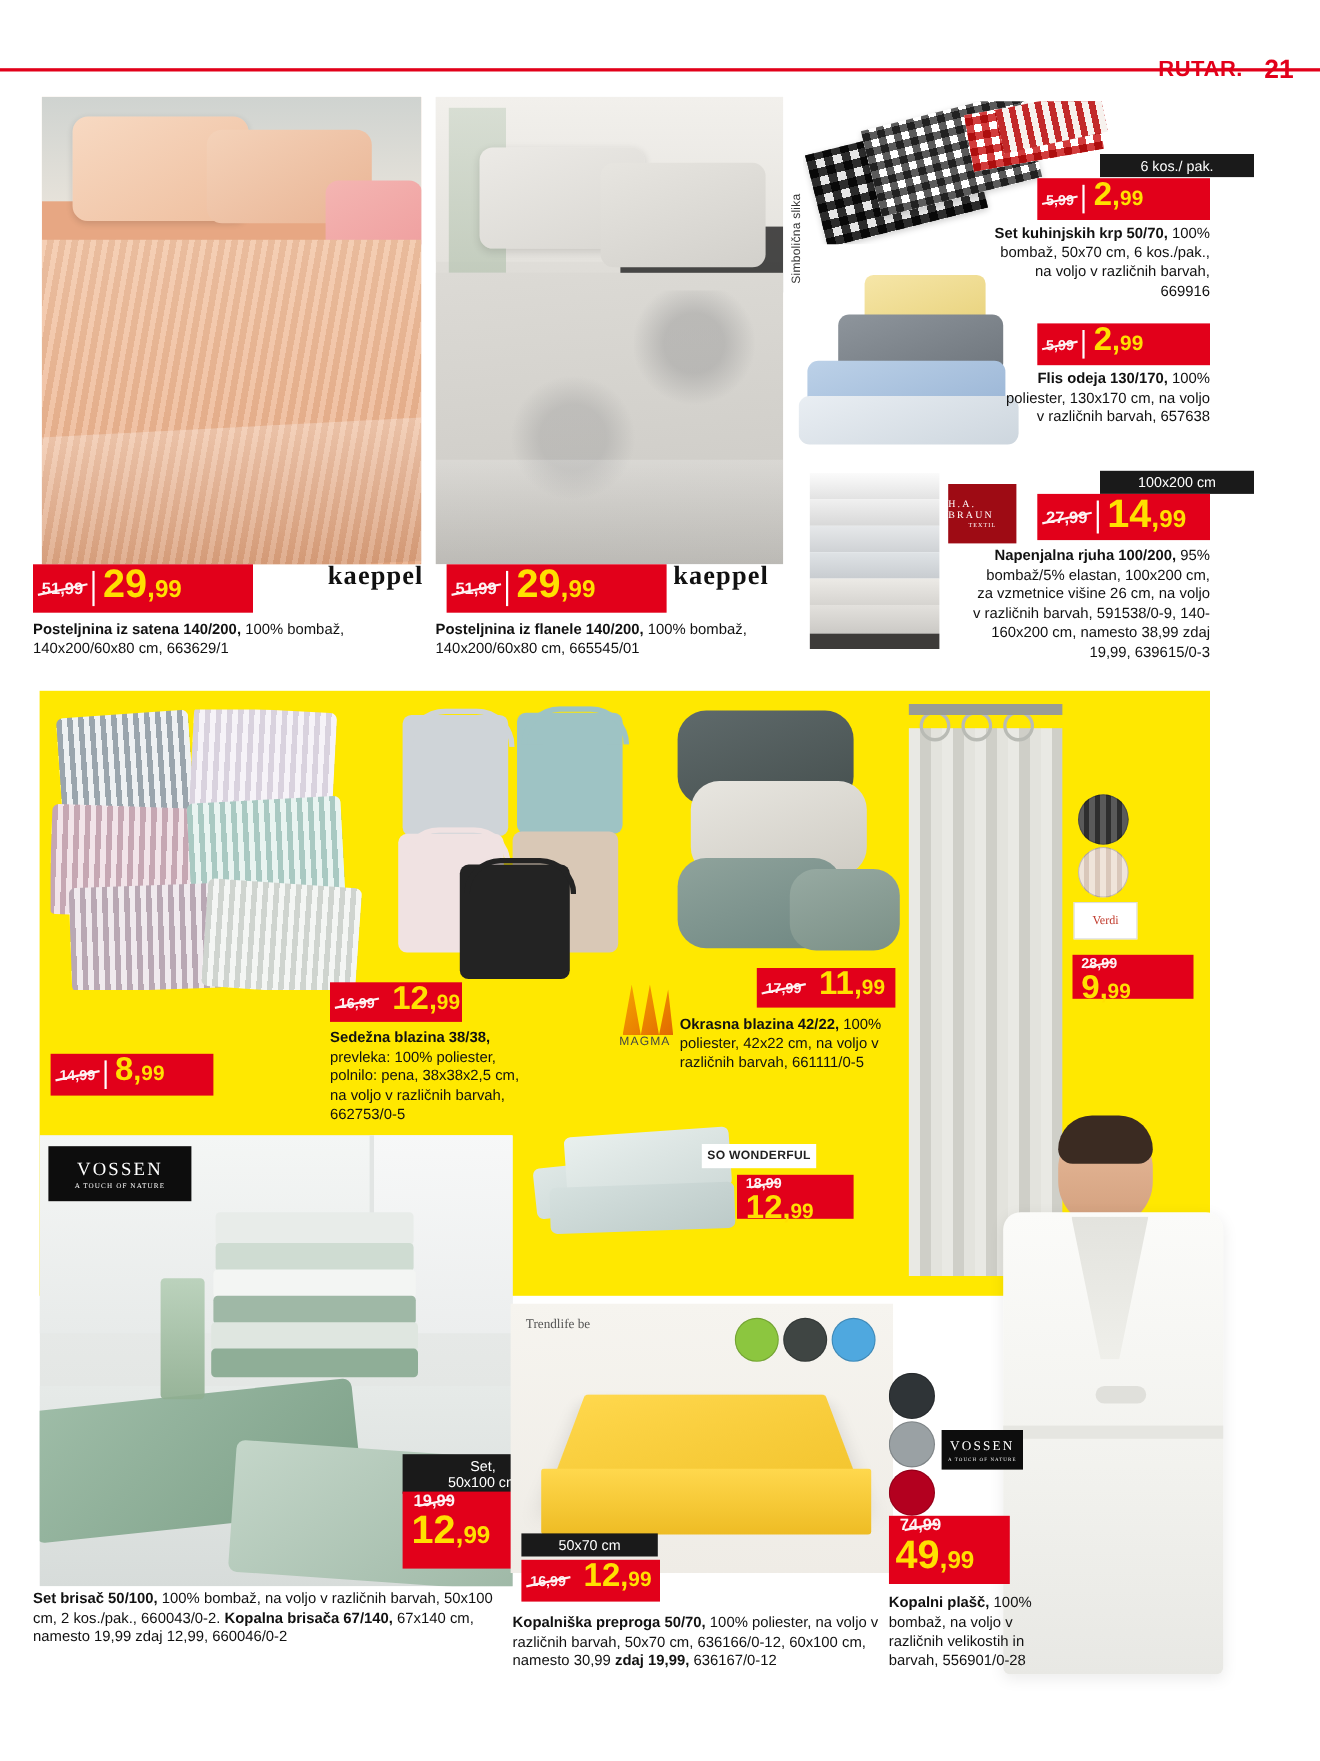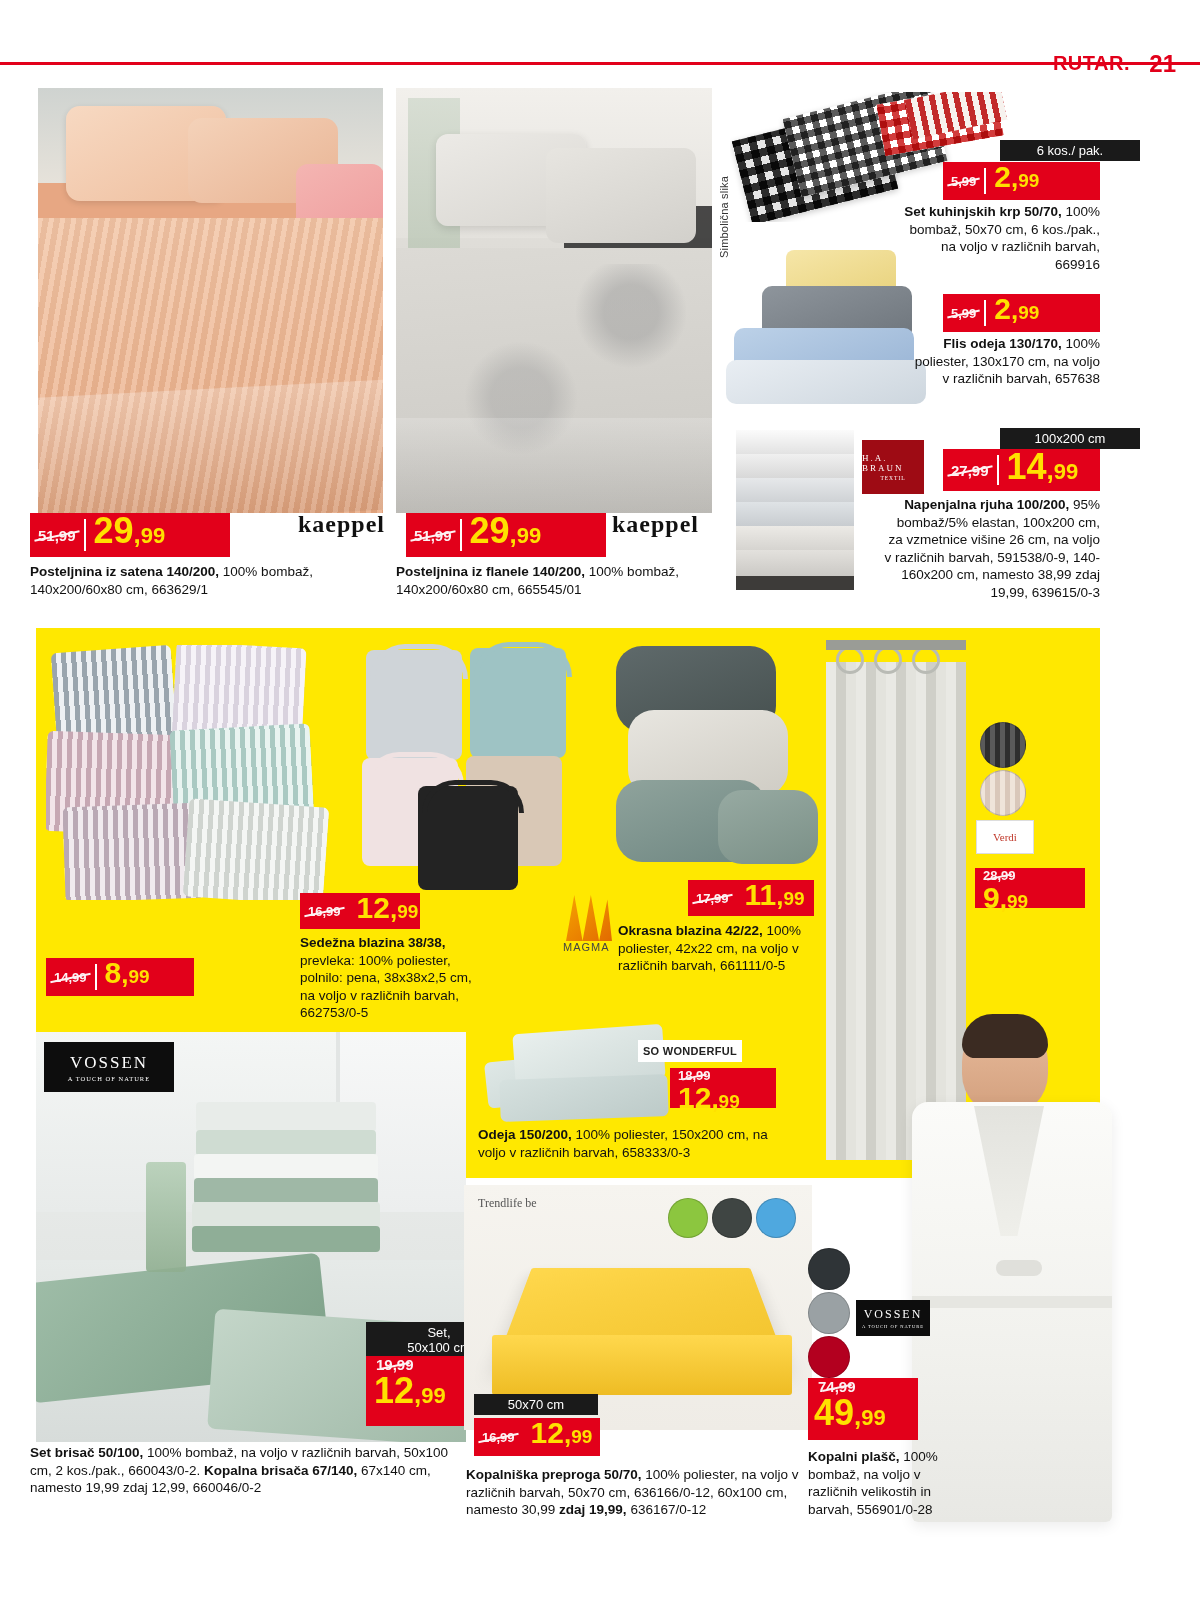--- a/index.html
+++ b/index.html
@@ -333,23 +333,20 @@
 
   <div class="pricetag small" style="left:670px;top:1068px;width:106px;height:40px;flex-direction:column;">
     <div style="display:flex;padding-left:8px;">
       <span class="old" style="padding:0;">18,99</span>
     </div>
     <div class="new" style="padding-left:8px;">
       <span class="int">12</span>
         <span class="com">,</span>
         <span class="dec">99</span>
     </div>
-  </div>
-  <div class="desc" style="left:478px;top:1126px;width:300px;">
-    <b>Odeja 150/200,</b><span> 100% poliester, 150x200 cm, na voljo v različnih barvah, 658333/0-3</span>
   </div>
 
   <div class="photo" style="left:36px;top:1032px;width:430px;height:410px;">
     <div class="fill" style="background:linear-gradient(180deg,#eef0ef 0%,#e4e7e5 55%,#dfe2e0 100%);"></div>
     <div style="position:absolute;left:0;top:0;width:100%;height:180px;background:linear-gradient(180deg,#f4f6f5,#e8ebea);"></div>
     <div style="position:absolute;left:300px;top:0;width:130px;height:180px;background:linear-gradient(180deg,#f7f8f8,#eceeee);border-left:4px solid #e2e5e4;"></div>
     <div style="position:absolute;left:160px;top:70px;width:180px;height:30px;border-radius:4px;background:#e8ece9;"></div>
     <div style="position:absolute;left:160px;top:98px;width:180px;height:26px;border-radius:4px;background:#cfdcd2;"></div>
     <div style="position:absolute;left:158px;top:122px;width:184px;height:26px;border-radius:4px;background:#f3f5f3;"></div>
     <div style="position:absolute;left:158px;top:146px;width:184px;height:26px;border-radius:4px;background:#9fb8a6;"></div>

